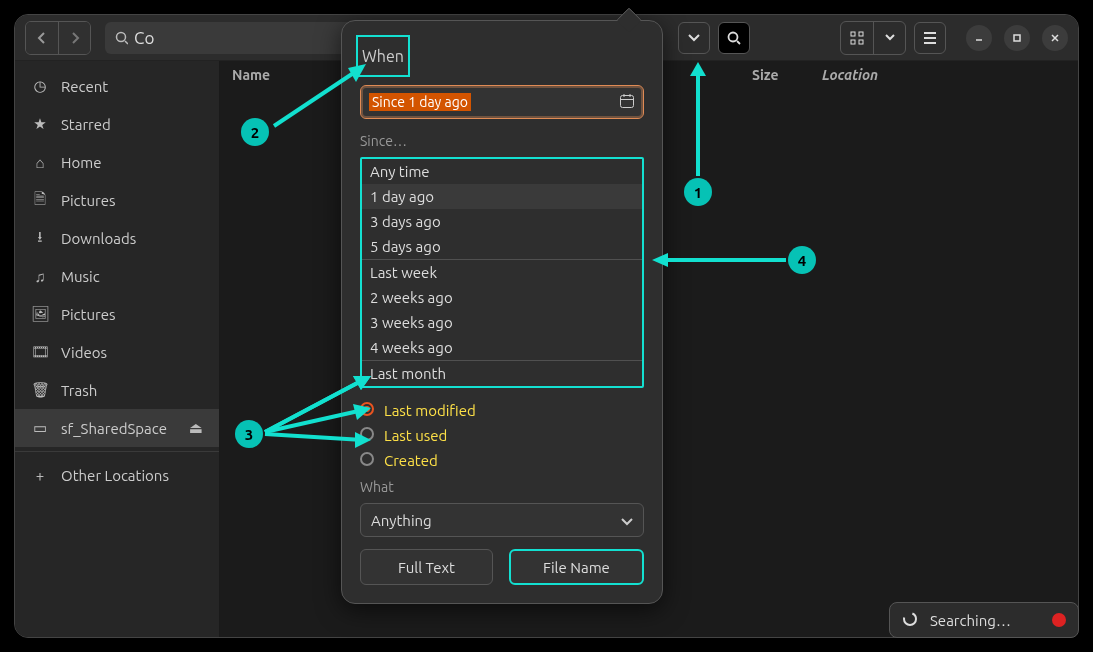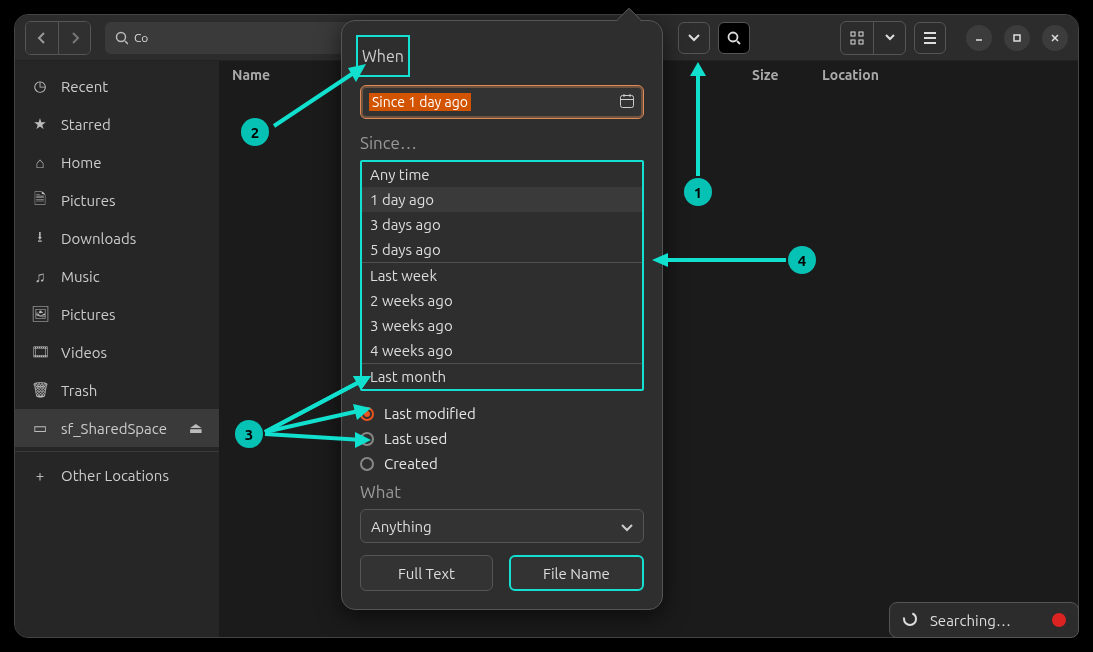--- a/index.html
+++ b/index.html
@@ -4,21 +4,21 @@
   <style>
     * { box-sizing:border-box; margin:0; padding:0; font-family:"Ubuntu",system-ui,sans-serif; }
     body { background:#000; width:1093px; height:652px; position:relative; overflow:hidden; }
     .window { position:absolute; inset:14px; background:#1e1e1e; border:1px solid #444; border-radius:14px; overflow:hidden; }
     
     .headerbar { height:46px; background:#2c2c2c; display:flex; align-items:center; padding:0 10px; gap:8px; border-bottom:1px solid #222; }
     .navbtns { display:flex; border:1px solid #555; border-radius:6px; overflow:hidden; }
     .navbtn { width:32px; height:32px; display:flex; align-items:center; justify-content:center; background:#303030; color:#888; }
     .navbtn + .navbtn { border-left:1px solid #555; }
     .searchbar { flex:1; height:32px; background:#3a3a3a; border-radius:6px; display:flex; align-items:center; padding:0 10px; gap:6px; color:#bbb; margin:0 6px; max-width:525px;}
-    .searchbar input { background:transparent; border:none; outline:none; color:#ddd; font-size:12px; width:100%; }
+    .searchbar input { background:transparent; border:none; outline:none; color:#ddd; font-size:17px; width:100%; }
     .hb-spacer { flex:1; }
     .iconbtn { width:32px; height:32px; border:1px solid #555; border-radius:6px; display:flex; align-items:center; justify-content:center; color:#ddd; background:#2c2c2c; }
     .searchtoggle { background:#000; border:1px solid #555; }
     .viewgrp { display:flex; border:1px solid #555; border-radius:6px; overflow:hidden; }
     .viewgrp .vg { width:32px; height:32px; display:flex; align-items:center; justify-content:center; color:#ddd; }
     .viewgrp .vg + .vg { border-left:1px solid #555; }
     .winctrl { display:flex; gap:12px; margin-left:12px; }
     .wbtn { width:26px; height:26px; border-radius:50%; background:#3c3c3c; display:flex; align-items:center; justify-content:center; color:#ddd; font-size:11px; }
     
     .content { display:flex; height:calc(100% - 46px); }
@@ -26,34 +26,34 @@
     .side-item { height:38px; display:flex; align-items:center; gap:12px; padding:0 16px; color:#ccc; font-size:15px; }
     .side-item .sicn { width:18px; text-align:center; color:#bbb; }
     .side-item.selected { background:#3a3a3a; }
     .eject { margin-left:auto; color:#bbb; }
     .side-sep { height:1px; background:#3a3a3a; margin:4px 0; }
     
     .main { flex:1; background:#1b1b1b; position:relative; }
     .colrow { height:28px; display:flex; align-items:center; color:#aaa; font-size:14px; font-weight:600; padding-left:12px; }
     .colrow .c-name { flex:0 0 520px; }
     .colrow .c-size { flex:0 0 70px; }
-    .colrow .c-loc { flex:1; }
+    .colrow .c-loc { flex:1;font-style:italic; }
     
     .popover { position:absolute; left:341px; top:20px; width:322px; background:#2e2e2e; border:1px solid #555; border-radius:14px; padding:16px 18px 18px; box-shadow:0 6px 24px rgba(0,0,0,.6); }
     .pop-tail { position:absolute; top:-10px; right:24px; width:18px; height:18px; background:#2e2e2e; border-left:1px solid #555; border-top:1px solid #555; transform:rotate(45deg); border-radius:2px; }
-    .plabel { color:#999; font-size:17px; margin-bottom:8px; }
+    .plabel { color:#999; font-size:14px; margin-bottom:8px; }
     .whenlabel { display:inline-block; border:2px solid #13e0d1; padding:10px 4px; margin:-2px -4px 8px; color:#ccc; }
     .pinput { height:34px; border:1px solid #e08b55; border-radius:6px; display:flex; align-items:center; padding:0 8px; background:#333; margin-bottom:14px; box-shadow:0 0 0 2px rgba(224,139,85,.35) inset; }
     .pinput span.txt { color:#fff; background:#d35400; padding:1px 3px; font-size:14px; }
     .pinput .cal { margin-left:auto; color:#ccc; }
     .since-list { border:2px solid #13e0d1; border-radius:2px; margin-bottom:14px; }
     .since-item { padding:4px 8px; color:#ddd; font-size:15px; }
     .since-item.hi { background:#3a3a3a; }
     .since-sep { height:1px; background:#505050; }
-    .radio-row { display:flex; align-items:center; gap:10px; color:#e5e5e5; font-size:15px; margin:8px 0; }
+    .radio-row { display:flex; align-items:flex-start; gap:10px; color:#fde047; font-size:15px; margin:8px 0; }
     .radio { width:14px; height:14px; border-radius:50%; border:2px solid #888; position:relative; }
     .radio.active { border-color:#e95420; }
     .radio.active::after { content:""; position:absolute; inset:2px; border-radius:50%; background:#e95420; }
     .psel { height:34px; border:1px solid #555; border-radius:6px; display:flex; align-items:center; padding:0 10px; color:#ddd; font-size:15px; background:#333; margin-bottom:12px; }
     .psel .chev { margin-left:auto; }
     .btnrow { display:flex; gap:16px; }
     .pbtn { flex:1; height:36px; border:1px solid #555; border-radius:6px; display:flex; align-items:center; justify-content:center; color:#ddd; font-size:15px; background:#333; }
     .pbtn.active { border:2px solid #13e0d1; }
     
     .footer { position:absolute; right:14px; bottom:14px; height:36px; min-width:190px; background:#2c2c2c; border:1px solid #555; border-radius:8px; display:flex; align-items:center; padding:0 12px; gap:12px; color:#ddd; font-size:15px; }

